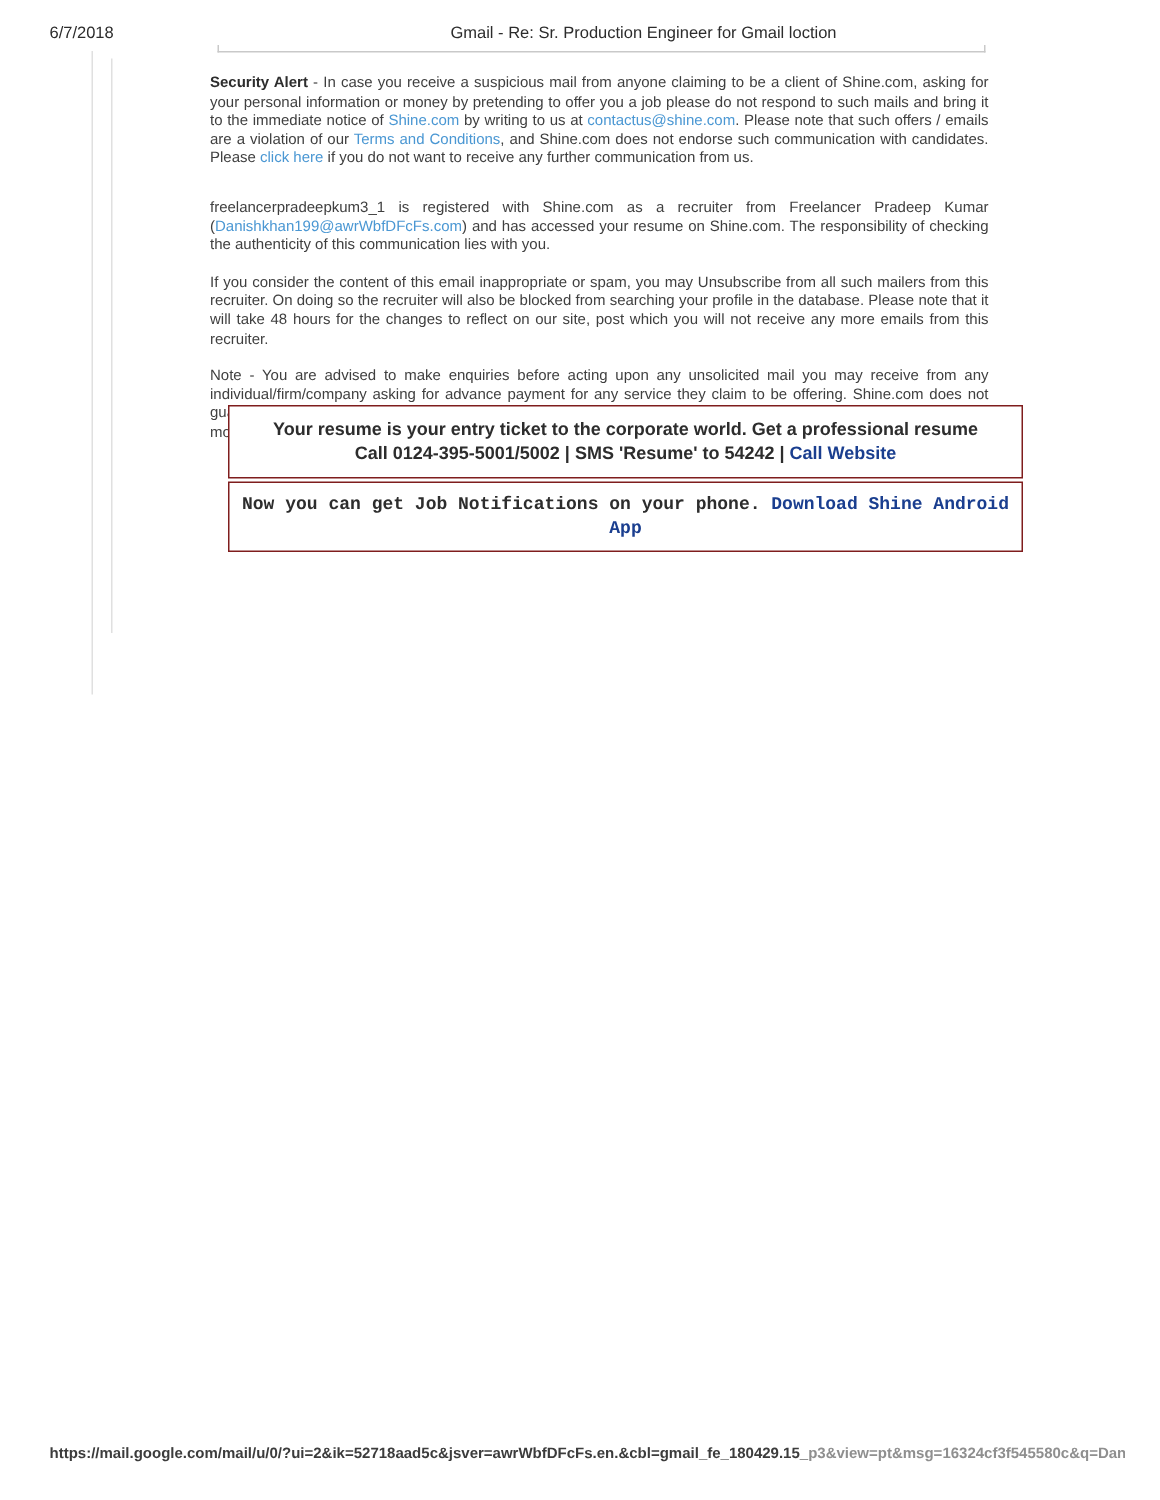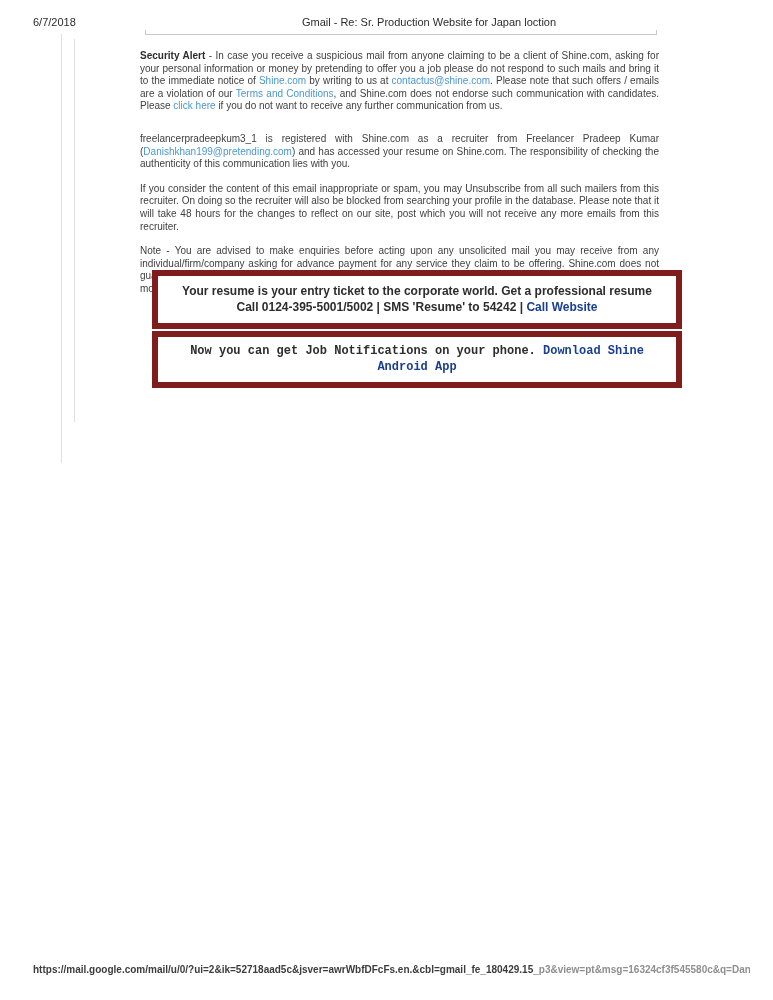--- a/index.html
+++ b/index.html
@@ -37,49 +37,49 @@
   }
   .para { margin:12px; }
   .gap-above { margin-top:20px; }
 
   .seg-bold { font-weight:bold; color:#2d2d2d; }
   a.seg-link { color:#4a97d3; text-decoration:none; cursor:pointer; }
   a.seg-navlink { color:#1a3e8f; font-weight:bold; text-decoration:none; cursor:pointer; }
 
   .promo-section { position:absolute; left:116px; top:270px; width:566px; }
   .promo-box {
-    border:6px solid #7f1d1d; background:#ffffff;
+    border:1px solid #7f1d1d; background:#ffffff;
     text-align:center; font-weight:bold;
     font-size:12px; line-height:16px; color:#2d2d2d;margin-left:36px;
   }
   .box1 { padding:7px 6px 8px; }
   .box2 { margin-top:2px; padding:6px 6px 7px;font-family:Liberation Mono, monospace; }
 
   .footer-url {
     position:absolute; left:33px; top:964px; width:717px;
     font-size:10px; color:#3c3c3c;
     white-space:nowrap; overflow:hidden;font-weight:bold;
   }
   .footer-url .faded { color:#8f8f8f; }
 </style>
 </head>
 <body>
 
 <div class="page">
 
   <div class="hdr-date">6/7/2018</div>
-  <div class="hdr-title">Gmail - Re: Sr. Production Website for Japan loction</div>
+  <div class="hdr-title">Gmail - Re: Sr. Production Engineer for Gmail loction</div>
 
   <div class="bracket-line"></div>
   <div class="vline vline-a"></div>
   <div class="vline vline-b"></div>
 
   <div class="content">
     <p class="para"><span class="seg-bold">Security Alert</span><span> - In case you receive a suspicious mail from anyone claiming to be a client of Shine.com, asking for your personal information or money by pretending to offer you a job please do not respond to such mails and bring it to the immediate notice of </span><a class="seg-link">Shine.com</a><span> by writing to us at </span><a class="seg-link">contactus@shine.com</a><span>. Please note that such offers / emails are a violation of our </span><a class="seg-link">Terms and Conditions</a><span>, and Shine.com does not endorse such communication with candidates. Please </span><a class="seg-link">click here</a><span> if you do not want to receive any further communication from us.</span></p>
-    <p class="para gap-above"><span>freelancerpradeepkum3_1 is registered with Shine.com as a recruiter from Freelancer Pradeep Kumar (</span><a class="seg-link">Danishkhan199@pretending.com</a><span>) and has accessed your resume on Shine.com. The responsibility of checking the authenticity of this communication lies with you.</span></p>
+    <p class="para gap-above"><span>freelancerpradeepkum3_1 is registered with Shine.com as a recruiter from Freelancer Pradeep Kumar (</span><a class="seg-link">Danishkhan199@awrWbfDFcFs.com</a><span>) and has accessed your resume on Shine.com. The responsibility of checking the authenticity of this communication lies with you.</span></p>
     <p class="para"><span>If you consider the content of this email inappropriate or spam, you may Unsubscribe from all such mailers from this recruiter. On doing so the recruiter will also be blocked from searching your profile in the database. Please note that it will take 48 hours for the changes to reflect on our site, post which you will not receive any more emails from this recruiter.</span></p>
     <p class="para"><span>Note - You are advised to make enquiries before acting upon any unsolicited mail you may receive from any individual/firm/company asking for advance payment for any service they claim to be offering. Shine.com does not guarantee any offers made by the above said parties. Please note that Shine.com does NOT endorse requests for monetary payments of sharing of bank account details.</span></p>
   </div>
 
   <div class="promo-section">
     <div class="promo-box box1">
       <div>Your resume is your entry ticket to the corporate world. Get a professional resume</div>
       <div><span>Call 0124-395-5001/5002 | SMS 'Resume' to 54242 | </span><a class="seg-navlink">Call Website</a></div>
     </div>
     <div class="promo-box box2">

